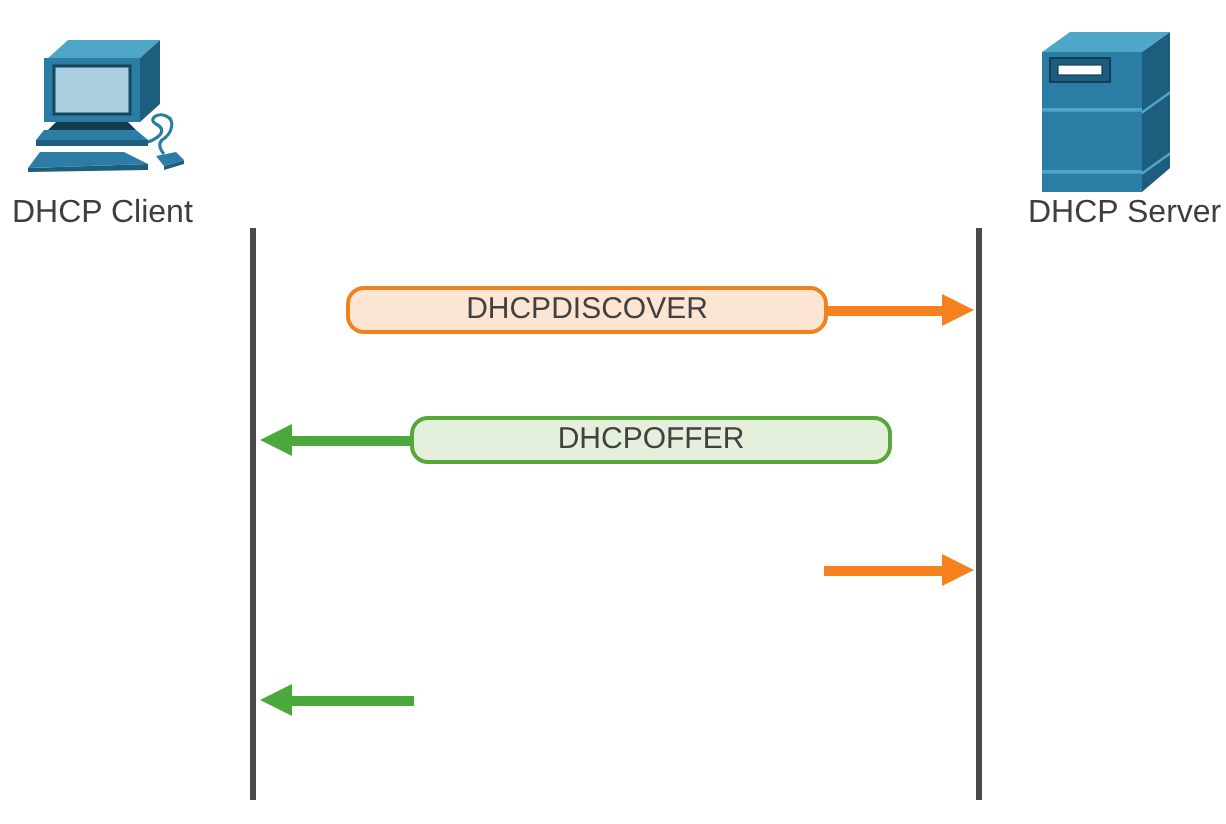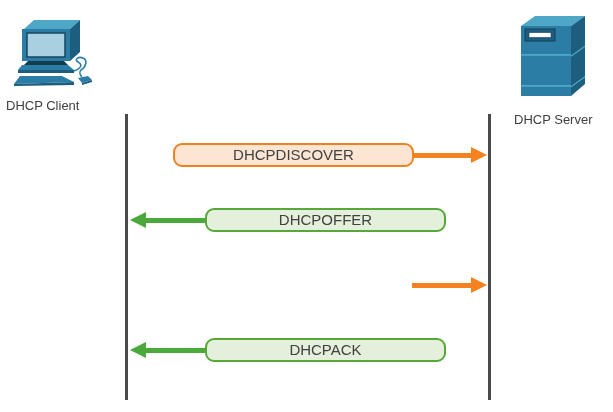--- a/index.html
+++ b/index.html
@@ -1,24 +1,24 @@
 <!DOCTYPE html>
 <html><head>
 <meta charset="utf-8">
 <style>
   html,body{margin:0;padding:0;background:#fff;}
   .stage{
     position:relative;width:613px;height:412px;background:#fff;overflow:hidden;
     font-family:"Liberation Sans",sans-serif;
   }
   .endpoint-label{
-    position:absolute;font-size:13px;color:var(--label,#3E3E3E);white-space:nowrap;
+    position:absolute;font-size:16px;color:var(--label,#3E3E3E);white-space:nowrap;
   }
   .client-label{left:6px;top:98px;}
-  .server-label{left:514px;top:112px;}
+  .server-label{left:514px;top:98px;}
   .lifeline{
     position:absolute;top:114px;width:3px;height:286px;background:var(--line,#4A4A4A);
   }
   .lifeline.left{left:125px;}
   .lifeline.right{left:488px;}
   .msg{position:absolute;left:0;width:613px;height:24px;}
   .pill{
     position:absolute;top:0;width:237px;height:20px;
     border:2px solid var(--bd);background:var(--bg);border-radius:9px;
     text-align:center;line-height:20px;font-size:15px;color:var(--pilltext,#414141);
@@ -96,18 +96,15 @@
   </div>
 
   <div class="msg to-server" style="top: 273px; --bd: #F0811F; --bg: #FCE5D2; --ar: #F5821F;">
     <div class="shaft"></div>
     <div class="head"></div>
   </div>
 
   <div class="msg to-client" style="top: 338px; --bd: #56A839; --bg: #E5F0DC; --ar: #4AA93A;">
     <div class="shaft"></div>
     <div class="head"></div>
-    <div class="pill">
-      <span>DHCPACK</span>
-    </div>
   </div>
 
 </div>
 
 </body></html>

